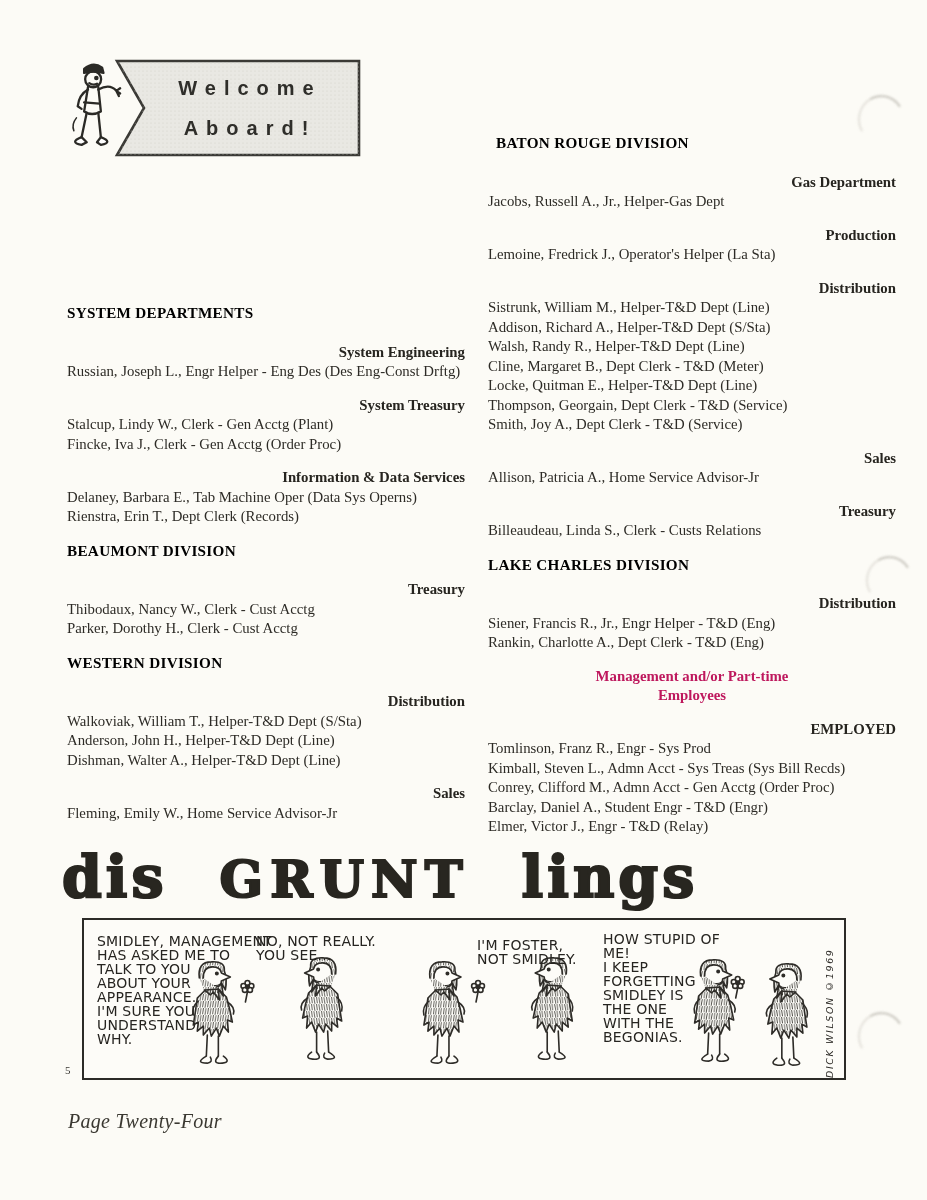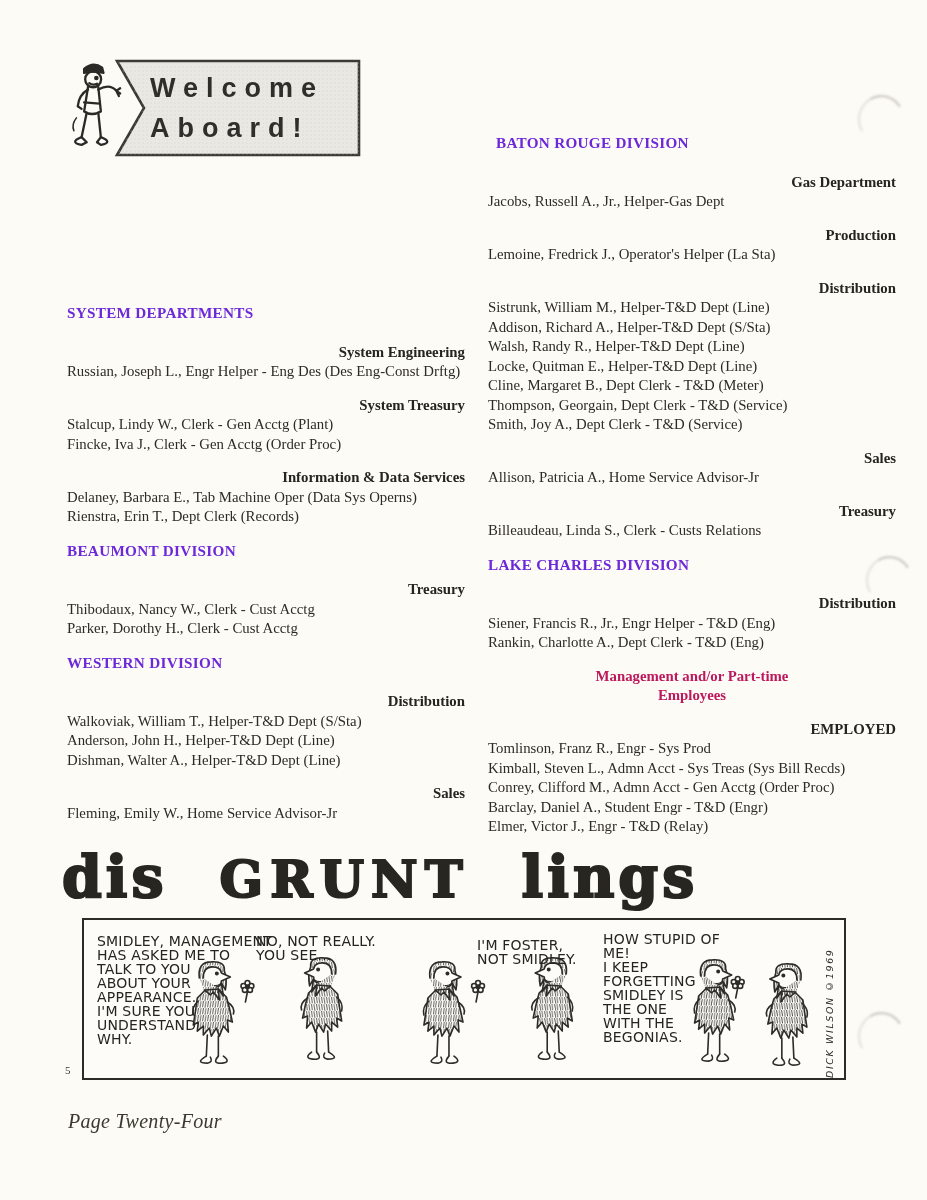--- a/index.html
+++ b/index.html
@@ -8,30 +8,30 @@
     position:relative; width:927px; height:1200px; margin:0 auto;
     background:#fcfbf6;
     font-family:"Liberation Serif", serif;
     color:#2b2925; overflow:hidden;
   }
   
   .banner-wrap{position:absolute; left:58px; top:56px; width:310px; height:112px;}
   .mascot{position:absolute; left:0; top:4px; width:78px; height:108px;}
   .banner{position:absolute; left:56px; top:2px; width:248px; height:100px;}
   .banner-text{
-    position:absolute; left:92px; top:12px; width:200px; text-align:left;
+    position:absolute; left:92px; top:12px; width:200px; text-align:center;
     font-family:"Liberation Sans", sans-serif; font-weight:bold;
-    color:#2f2e2a; font-size:27px; letter-spacing:8px; line-height:40px;
+    color:#2f2e2a; font-size:20px; letter-spacing:8px; line-height:40px;
   }
   
   .col{position:absolute; font-size:14.8px; line-height:19.5px;}
   .col-left{left:67px; top:303px; width:398px;}
   .col-right{left:488px; top:133px; width:408px;}
   .division{
-    font-size:15.2px; font-weight:bold; letter-spacing:.3px; color:#6d28d9;
+    font-size:15.2px; font-weight:bold; letter-spacing:.3px; color:#000000;
     margin:11px 0 20px 0;
   }
   .division.first{margin-top:0;}
   .division.indent{padding-left:8px;}
   .group{margin-bottom:14px;}
   .group h3{font-size:14.8px; font-weight:bold; margin:0; color:#26241f;text-align:right;}
   .entry{margin:0; color:#2d2b26;}
   .centered-header{
     text-align:center; font-weight:bold; margin:13px 0 14px 0; color:#be185d;
   }
@@ -166,22 +166,22 @@
     </div>
     <div class="group">
       <h3>Production</h3>
       <div class="entry">Lemoine, Fredrick J., Operator's Helper (La Sta)</div>
     </div>
     <div class="group">
       <h3>Distribution</h3>
       <div class="entry">Sistrunk, William M., Helper-T&amp;D Dept (Line)</div>
       <div class="entry">Addison, Richard A., Helper-T&amp;D Dept (S/Sta)</div>
       <div class="entry">Walsh, Randy R., Helper-T&amp;D Dept (Line)</div>
+      <div class="entry">Cline, Margaret B., Dept Clerk - T&amp;D (Meter)</div>
       <div class="entry">Locke, Quitman E., Helper-T&amp;D Dept (Line)</div>
-      <div class="entry">Cline, Margaret B., Dept Clerk - T&amp;D (Meter)</div>
       <div class="entry">Thompson, Georgain, Dept Clerk - T&amp;D (Service)</div>
       <div class="entry">Smith, Joy A., Dept Clerk - T&amp;D (Service)</div>
     </div>
     <div class="group">
       <h3>Sales</h3>
       <div class="entry">Allison, Patricia A., Home Service Advisor-Jr</div>
     </div>
     <div class="group">
       <h3>Treasury</h3>
       <div class="entry">Billeaudeau, Linda S., Clerk - Custs Relations</div>

